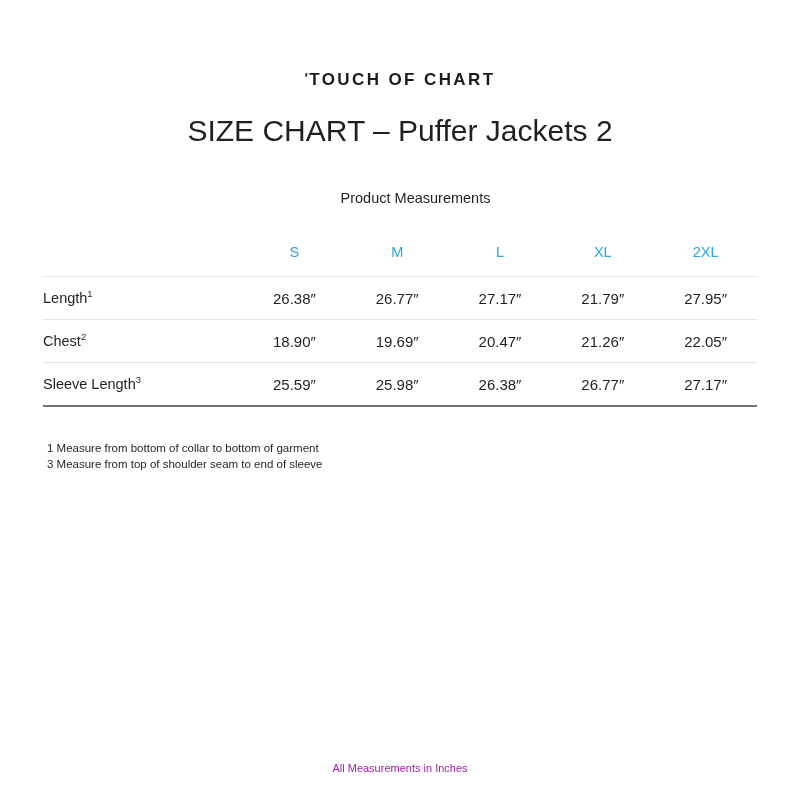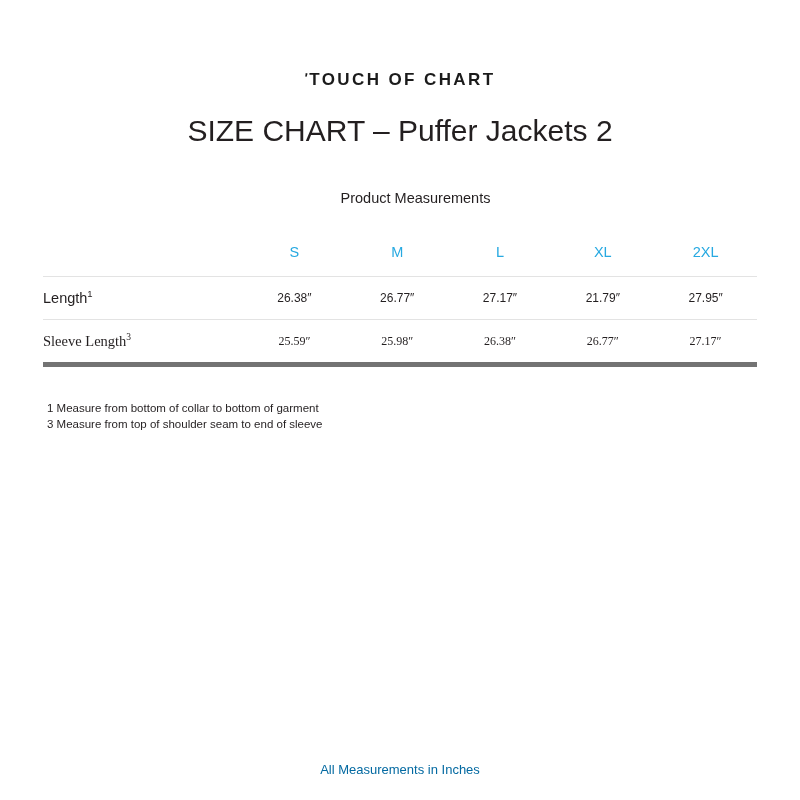--- a/index.html
+++ b/index.html
@@ -68,60 +68,59 @@
     font-size: 14.5px;
     text-align: center;
     height: 48px;
     vertical-align: middle;
     font-weight: normal;
   }
   tr.data-row {
     border-top: 1px solid #e3e3e3;
   }
   tr.data-row.last {
-    border-bottom: 5px solid #737373;
-    font-family: Liberation Serif, serif;
+    border-bottom: 2px solid #737373;
   }
   td.row-label {
     font-size: 14.5px;
     height: 42px;
     vertical-align: middle;
     padding-left: 2px;
     color: #231f20;
   }
   td.row-label sup {
     font-size: 9.5px;
     vertical-align: super;
     line-height: 0;
   }
   td.val {
     text-align: center;
-    font-size: 12px;
+    font-size: 15px;
     vertical-align: middle;
     color: #231f20;
   }
   .notes {
     margin: 34px auto 17px auto;
     width: 714px;
     padding-left: 4px;
     box-sizing: border-box;
   }
   .notes .note {
     font-size: 11.5px;
     line-height: 15.5px;
     color: #231f20;
   }
   .footer {
     position: absolute;
     left: 0;
     right: 0;
     top: 692px;
     text-align: center;
-    font-size: 13px;
-    color: #0369a1;
+    font-size: 11px;
+    color: #a21caf;
   }
 </style>
 </head>
 <body>
 
 <div class="page">
 
   <div class="brand"><span class="tick">'</span><span>TOUCH OF CHART</span></div>
 
   <div class="title">SIZE CHART – Puffer Jackets 2</div>
@@ -150,20 +149,28 @@
       </thead>
       <tbody>
         <tr class="data-row">
           <td class="row-label"><span>Length</span><sup>1</sup></td>
           <td class="val">26.38″</td>
           <td class="val">26.77″</td>
           <td class="val">27.17″</td>
           <td class="val">21.79″</td>
           <td class="val">27.95″</td>
         </tr>
+        <tr class="data-row">
+          <td class="row-label"><span>Chest</span><sup>2</sup></td>
+          <td class="val">18.90″</td>
+          <td class="val">19.69″</td>
+          <td class="val">20.47″</td>
+          <td class="val">21.26″</td>
+          <td class="val">22.05″</td>
+        </tr>
         <tr class="data-row last">
           <td class="row-label"><span>Sleeve Length</span><sup>3</sup></td>
           <td class="val">25.59″</td>
           <td class="val">25.98″</td>
           <td class="val">26.38″</td>
           <td class="val">26.77″</td>
           <td class="val">27.17″</td>
         </tr>
       </tbody>
     </table>

